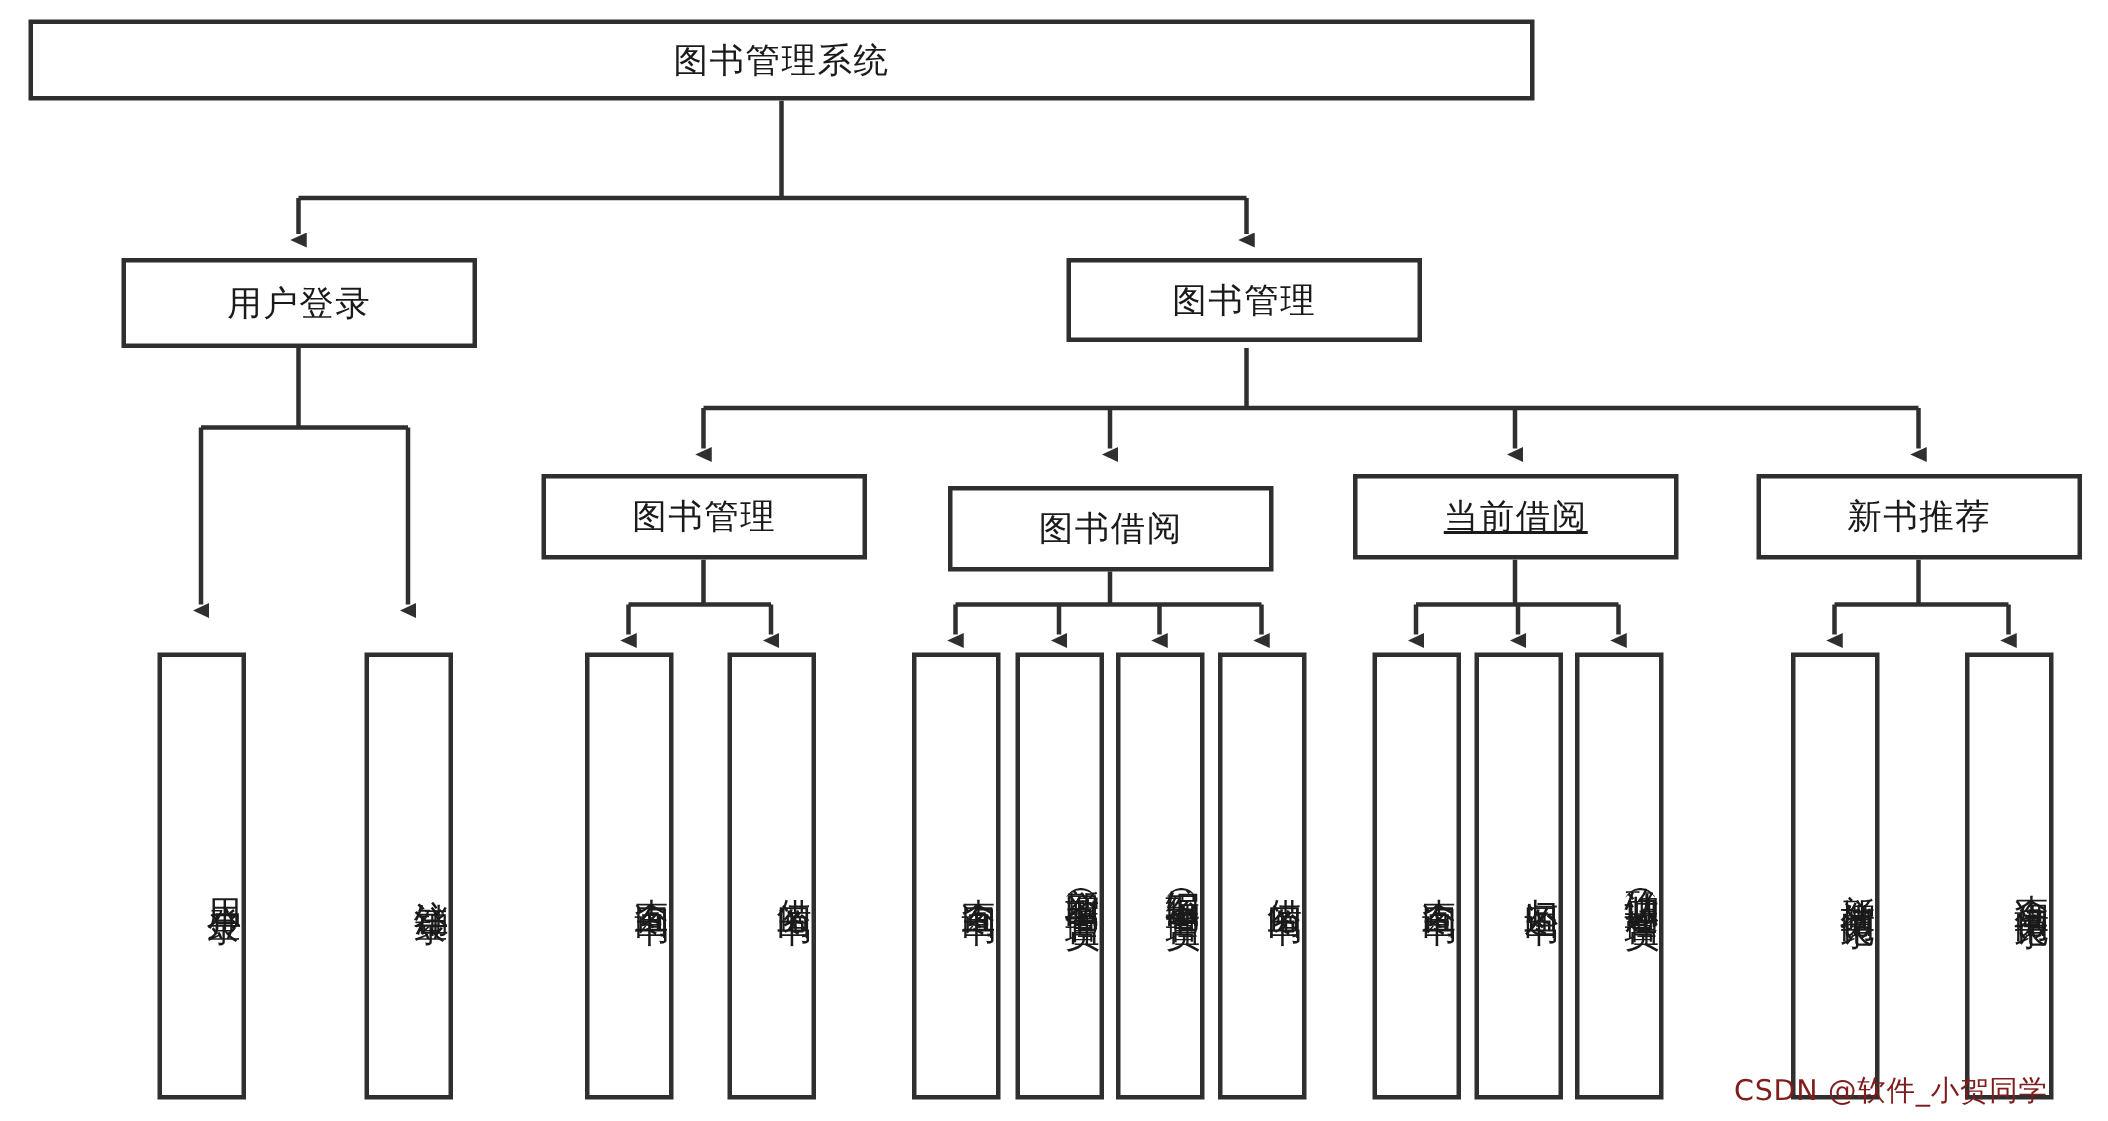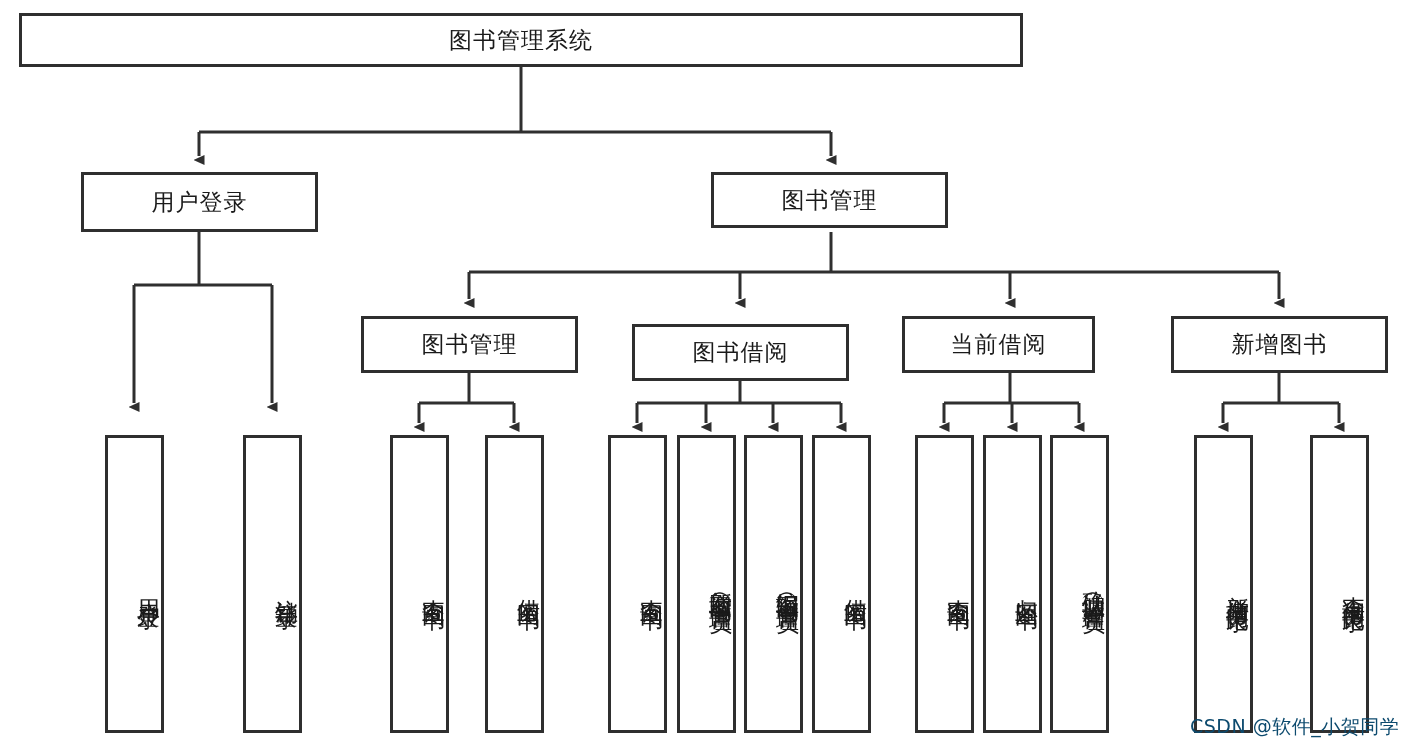--- a/index.html
+++ b/index.html
@@ -51,24 +51,24 @@
     line-height: 1.05;
   }
   .node.v.tall {
     padding-top: 4px;
   }
   .node-label {
     display: block;
   }
   .watermark {
     position: absolute;
-    left: 1190px;
+    left: 1156px;
     top: 714px;
     font-size: 19px;
-    color: #0c4a6e;
+    color: #7f1d1d;
     white-space: nowrap;
     letter-spacing: 0.5px;
   }
 </style>
 </head>
 <body>
 
 <div id="canvas">
 
   <svg id="wires" viewBox="0 0 1405 747" xmlns="http://www.w3.org/2000/svg">
@@ -131,25 +131,25 @@
   <div class="node h" style="left:711px; top:172px; width:237px; height:56px;">
     <span class="node-label">图书管理</span>
   </div>
 
   <div class="node h" style="left:361px; top:316px; width:217px; height:57px;">
     <span class="node-label">图书管理</span>
   </div>
   <div class="node h" style="left:632px; top:324px; width:217px; height:57px;">
     <span class="node-label">图书借阅</span>
   </div>
-  <div class="node h" style="left:902px; top:316px; width:193px; height:57px;">
+  <div class="node h" style="left:902px; top:316px; width:217px; height:57px;text-decoration:underline;">
     <span class="node-label">当前借阅</span>
   </div>
   <div class="node h" style="left:1171px; top:316px; width:217px; height:57px;">
-    <span class="node-label">新增图书</span>
+    <span class="node-label">新书推荐</span>
   </div>
 
   <div class="node v" style="left:105px; top:435px; width:59px; height:298px;">
     <span class="node-label">用户登录</span>
   </div>
   <div class="node v" style="left:243px; top:435px; width:59px; height:298px;">
     <span class="node-label">注销登录</span>
   </div>
 
   <div class="node v" style="left:390px; top:435px; width:59px; height:298px;">

